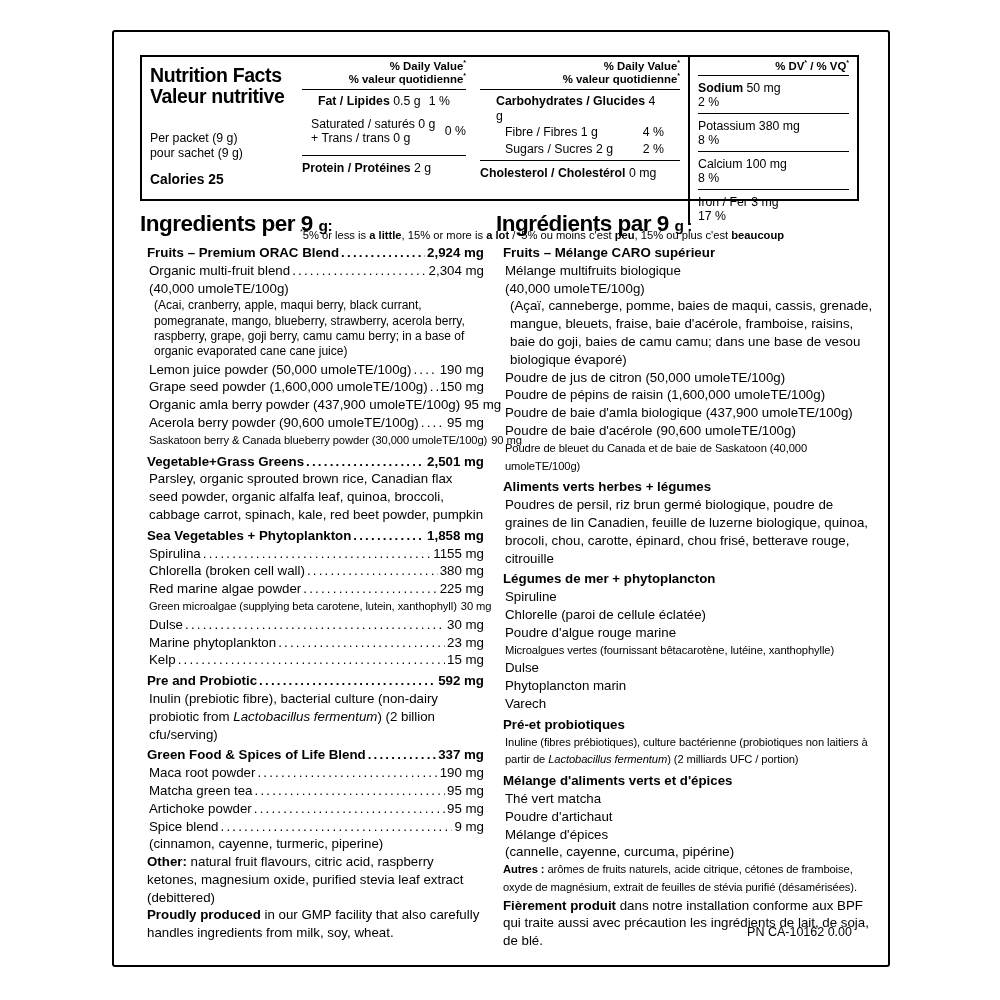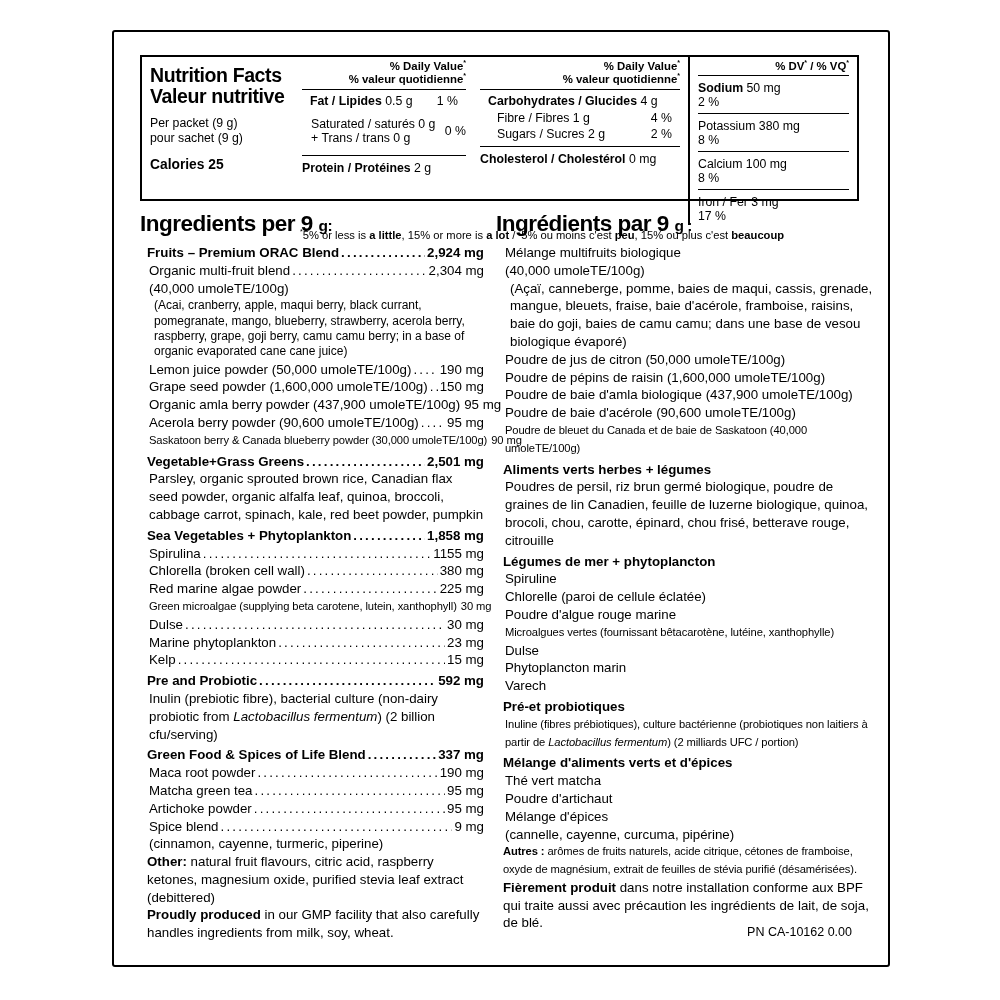--- a/index.html
+++ b/index.html
@@ -9,32 +9,32 @@
     -webkit-font-smoothing:antialiased;
   }
   .outer-border{position:absolute;left:112px;top:30px;width:774px;height:933px;
     border:2px solid #000;border-radius:3px;background:#fff;}
 
   
   .nf-panel{position:absolute;left:140px;top:55px;width:719px;height:146px;
     border:2px solid #000;display:flex;box-sizing:border-box;background:#fff;}
   .nf-col1{width:158px;box-sizing:border-box;padding:8px 4px 4px 8px;}
   .nf-title{font-weight:bold;font-size:19.5px;line-height:21px;letter-spacing:-0.4px;}
-  .nf-serving{font-size:12.3px;line-height:15px;margin-top:9px;}
+  .nf-serving{font-size:12.3px;line-height:15px;margin-top:24px;}
   .nf-cal{font-weight:bold;font-size:13.8px;margin-top:11px;}
   .nf-right{flex:1;display:flex;flex-direction:column;box-sizing:border-box;}
   .nf-cols{flex:1;display:flex;align-items:stretch;}
   .nf-col2{width:172px;box-sizing:border-box;padding:3px 6px 0 2px;display:flex;flex-direction:column;}
   .nf-col3{width:216px;box-sizing:border-box;padding:3px 8px 0 8px;display:flex;flex-direction:column;}
   .nf-divider{width:2px;background:#000;}
   .nf-col4{flex:1;box-sizing:border-box;padding:3px 8px 0 8px;display:flex;flex-direction:column;}
   .dv-header{font-weight:bold;font-size:11.4px;line-height:13px;text-align:right;}
   .nf-rule{border-top:1.5px solid #000;margin:3px 0;}
   .nf-row{display:flex;justify-content:space-between;align-items:baseline;
-    font-size:12.3px;line-height:14.5px;margin:1px 8px;}
+    font-size:12.3px;line-height:14.5px;margin:1px 16px;}
   .nf-row .pct{white-space:nowrap;}
   .nf-sat{display:flex;justify-content:space-between;align-items:center;font-size:12.3px;line-height:14px;margin:7px 0;}
   .nf-indent{padding-left:9px;}
   .nf-bold-line{font-size:12.3px;line-height:14.5px;margin:2px 0 1px 0;}
   .min-rule{border-top:1.2px solid #000;margin:2px 0;}
   .min-row{display:flex;justify-content:space-between;align-items:baseline;
     font-size:12.3px;line-height:14px;padding:2.5px 0;flex-direction:column;}
   .nf-thickbar{height:5px;background:#000;}
   .nf-footnote{font-size:11.2px;line-height:14px;padding:3px 2px 2px 0;white-space:nowrap;}
   sup{font-size:0.62em;vertical-align:super;line-height:0;}
@@ -273,20 +273,21 @@
       <div class="ing i0"><b>Other:</b> natural fruit flavours, citric acid, raspberry ketones, magnesium oxide, purified stevia leaf extract (debittered)</div>
       <div class="ing i0"><b>Proudly produced</b> in our GMP facility that also carefully handles ingredients from milk, soy, wheat.</div>
     </div>
 </div>
 
 <div class="col-fr">
   <div class="ing-heading">
     <span>Ingrédients par 9 </span><span class="unit">g :</span>
   </div>
   <div>
+      <div class="ing b i0">Fruits – Mélange CARO supérieur</div>
       <div class="ing i1">Mélange multifruits biologique</div>
       <div class="ing i1">(40,000 umoleTE/100g)</div>
       <div class="ing i2">(Açaï, canneberge, pomme, baies de maqui, cassis, grenade, mangue, bleuets, fraise, baie d'acérole, framboise, raisins, baie do goji, baies de camu camu; dans une base de vesou biologique évaporé)</div>
       <div class="ing i1">Poudre de jus de citron (50,000 umoleTE/100g)</div>
       <div class="ing i1">Poudre de pépins de raisin (1,600,000 umoleTE/100g)</div>
       <div class="ing i1">Poudre de baie d'amla biologique (437,900 umoleTE/100g)</div>
       <div class="ing i1">Poudre de baie d'acérole (90,600 umoleTE/100g)</div>
       <div class="ing s i1">Poudre de bleuet du Canada et de baie de Saskatoon (40,000 umoleTE/100g)</div>
       <div class="ing b i0">Aliments verts herbes + légumes</div>
       <div class="ing i1">Poudres de persil, riz brun germé biologique, poudre de graines de lin Canadien, feuille de luzerne biologique, quinoa, brocoli, chou, carotte, épinard, chou frisé, betterave rouge, citrouille</div>

